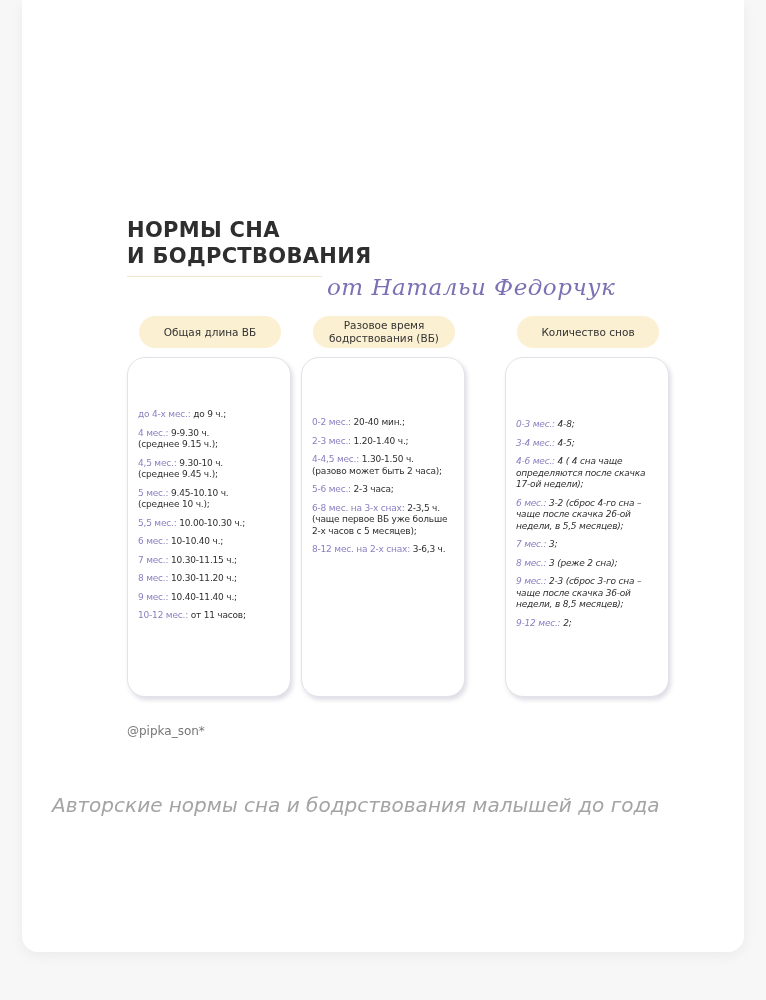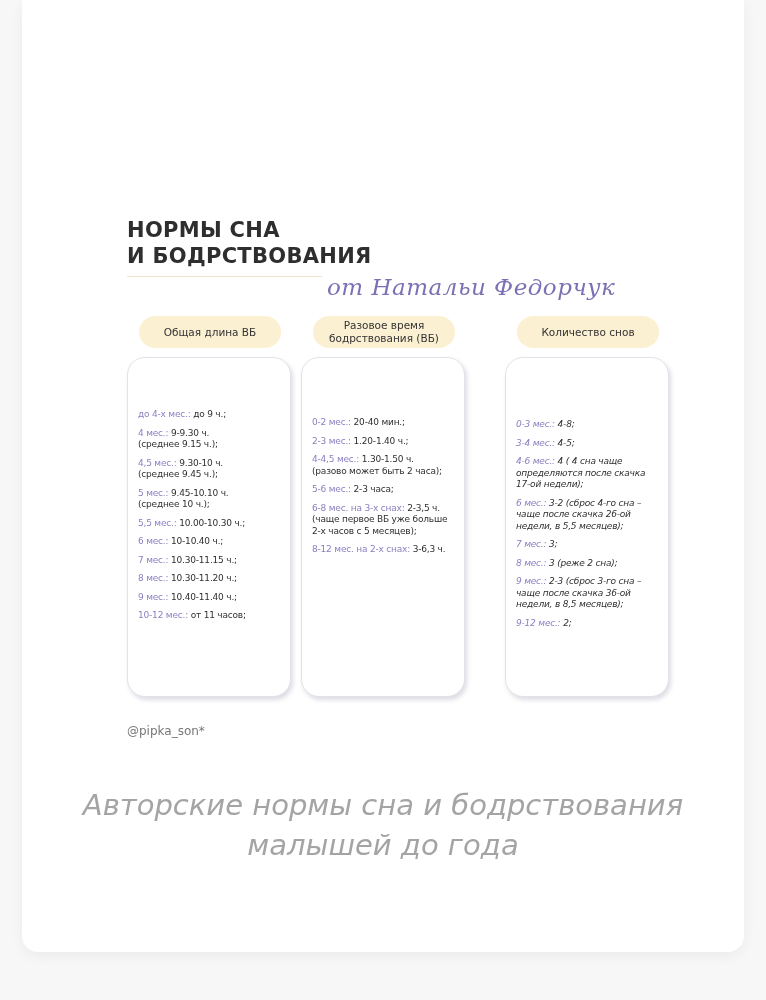--- a/index.html
+++ b/index.html
@@ -57,22 +57,22 @@
     .item { font-size: 9px; line-height: 11.5px; color: #2f2f2f; margin-bottom: 7px; font-family: "DejaVu Sans", sans-serif; letter-spacing: -0.2px; }
     .item .lbl { color: #8a7fc0; }
     .item .val { color: #2f2f2f; white-space: pre-line; }
 
     .handle {
       position: absolute; left: 105px; top: 524px;
       font-size: 12px; color: #777; font-family: "DejaVu Sans", sans-serif;
     }
 
     .caption {
-      position: absolute; left: 30px; top: 785px; width: 662px; text-align: center;
-      font-family: "DejaVu Sans", sans-serif; font-style: italic; font-size: 29px; line-height: 40px;
+      position: absolute; left: 30px; top: 785px; width: 662px; 
+      font-family: "DejaVu Sans", sans-serif; font-style: italic; font-size: 20px; line-height: 40px;
       color: #a4a4a4; font-weight: normal;
     }
   </style>
 </head>
 <body>
 
 <div class="card">
 
   <div class="figure">
     <div class="fig-heading">

